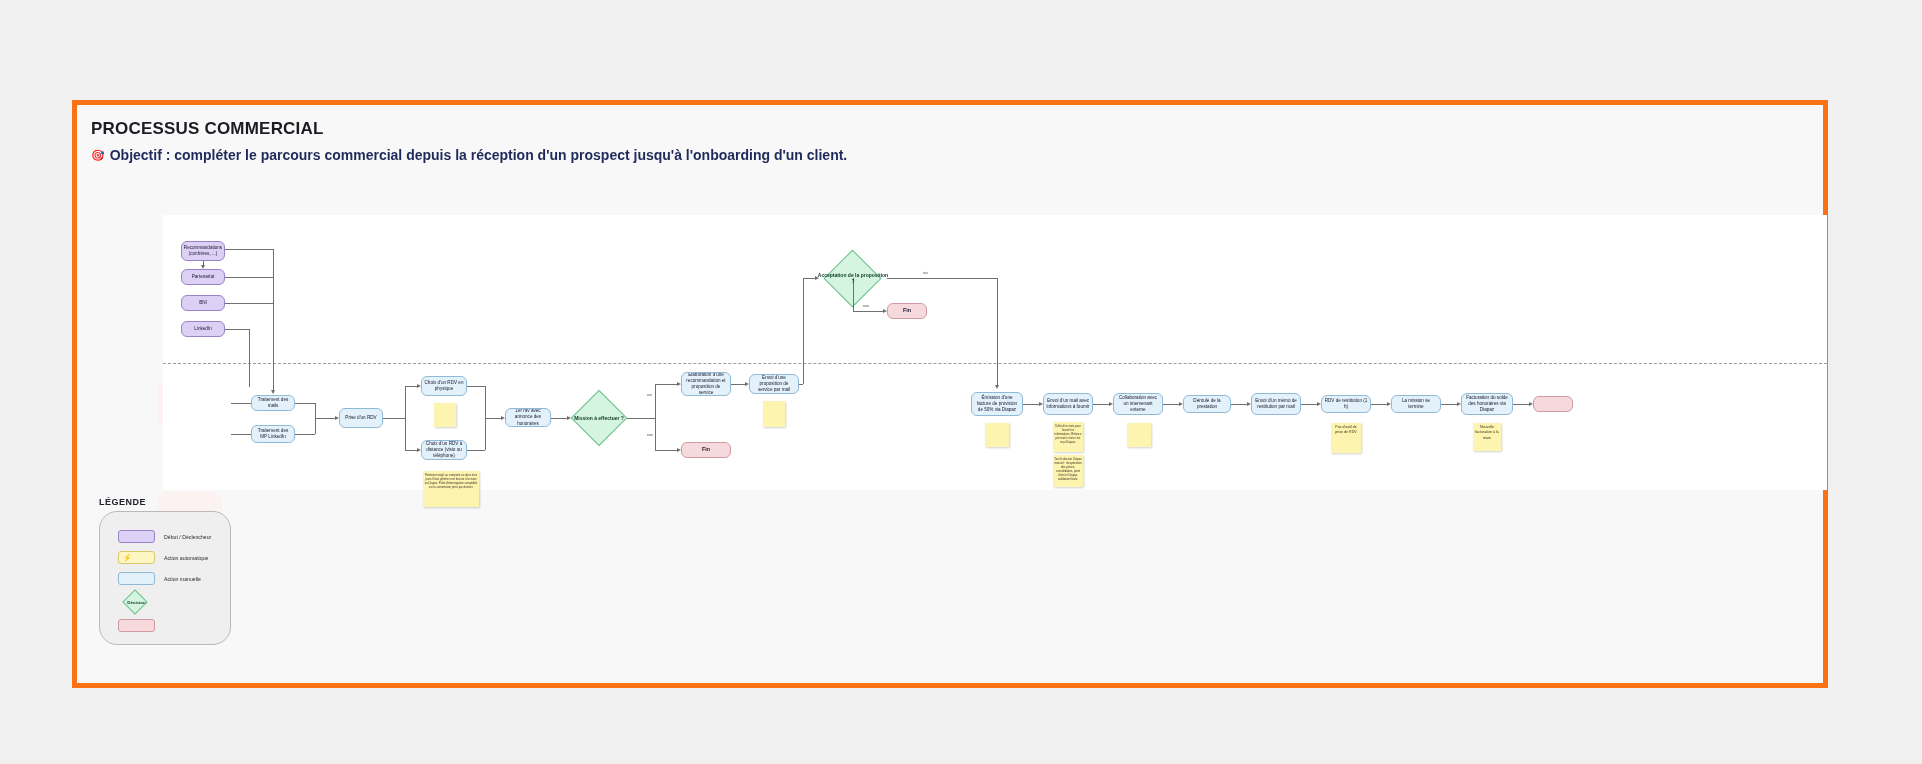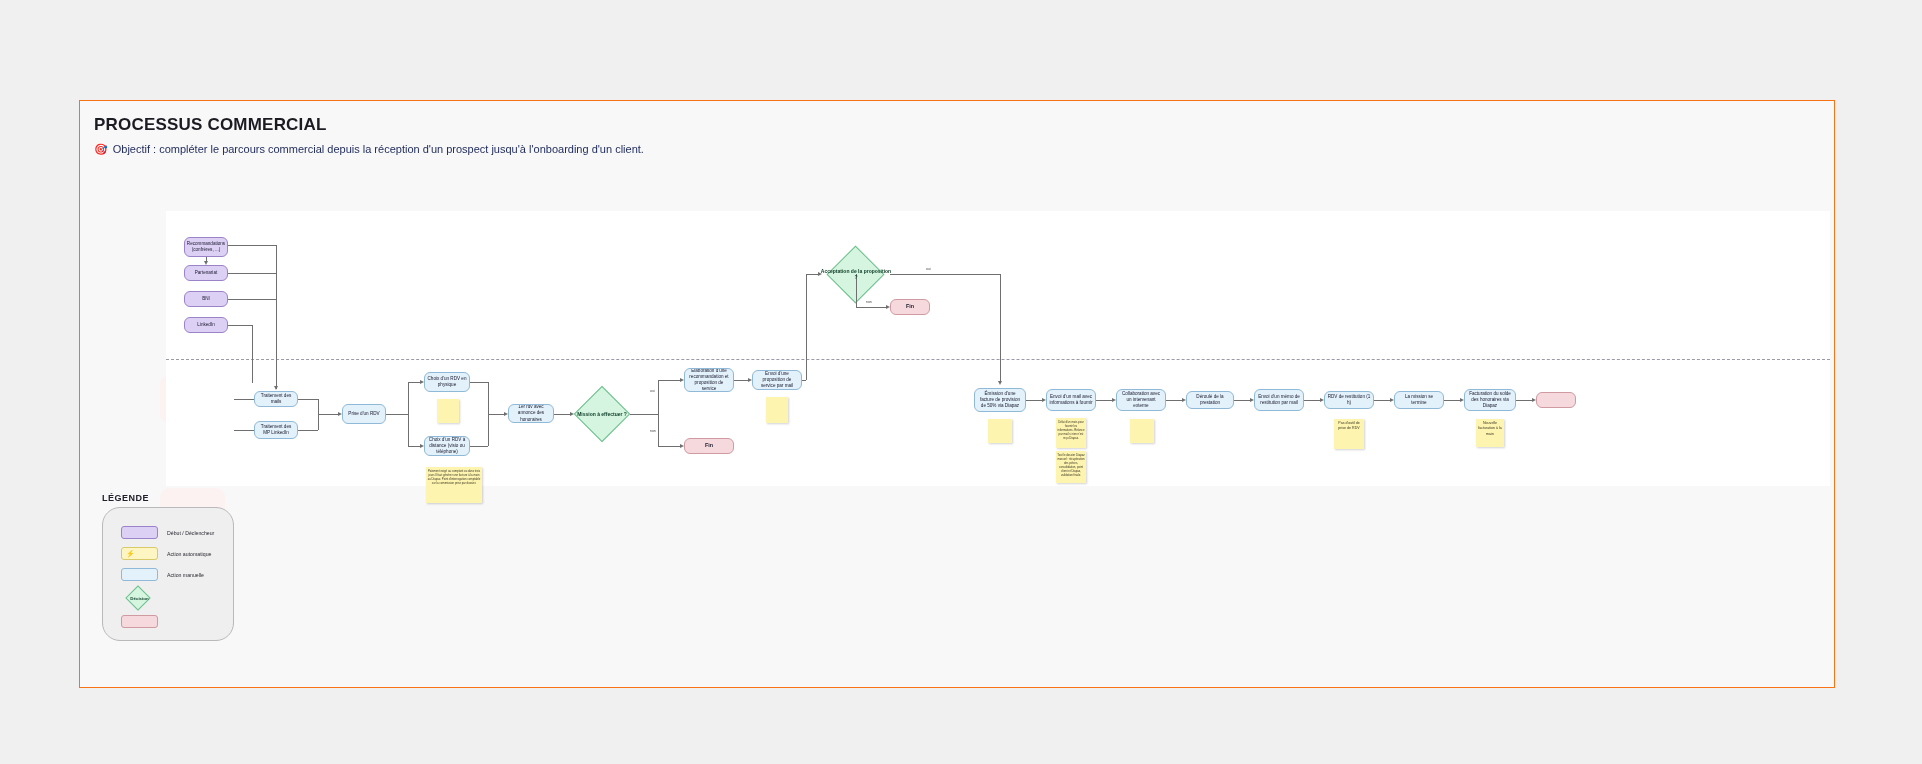--- a/index.html
+++ b/index.html
@@ -21,42 +21,41 @@
     font-size: 31px;
     font-weight: 400;
     color: #5a5a60;
     letter-spacing: .1px;
   }
   .card {
     position: absolute;
     left: 72px; top: 100px;
     width: 1756px; height: 588px;
     background: #f8f8f8;
-    border: 1px solid #f97316;
-    margin-left: 7px;
+    border: 5px solid #f97316;
   }
   .card-title {
     position: absolute;
     left: 14px; top: 14px;
     font-size: 17px;
     font-weight: bold;
     color: #1b1b22;
     letter-spacing: .2px;
   }
   .objective-row {
     position: absolute;
     left: 14px; top: 42px;
     display: flex;
     align-items: center;
     gap: 5px;
   }
   .obj-icon { font-size: 11px; line-height: 1; }
   .objective-text {
-    font-size: 11px;
-    font-weight: normal;
+    font-size: 14px;
+    font-weight: bold;
     color: #1e2a5a;
   }
 
   
   .diagram {
     position: absolute;
     left: 86px; top: 110px;
     width: 1664px; height: 275px;
     background: #ffffff;
   }

